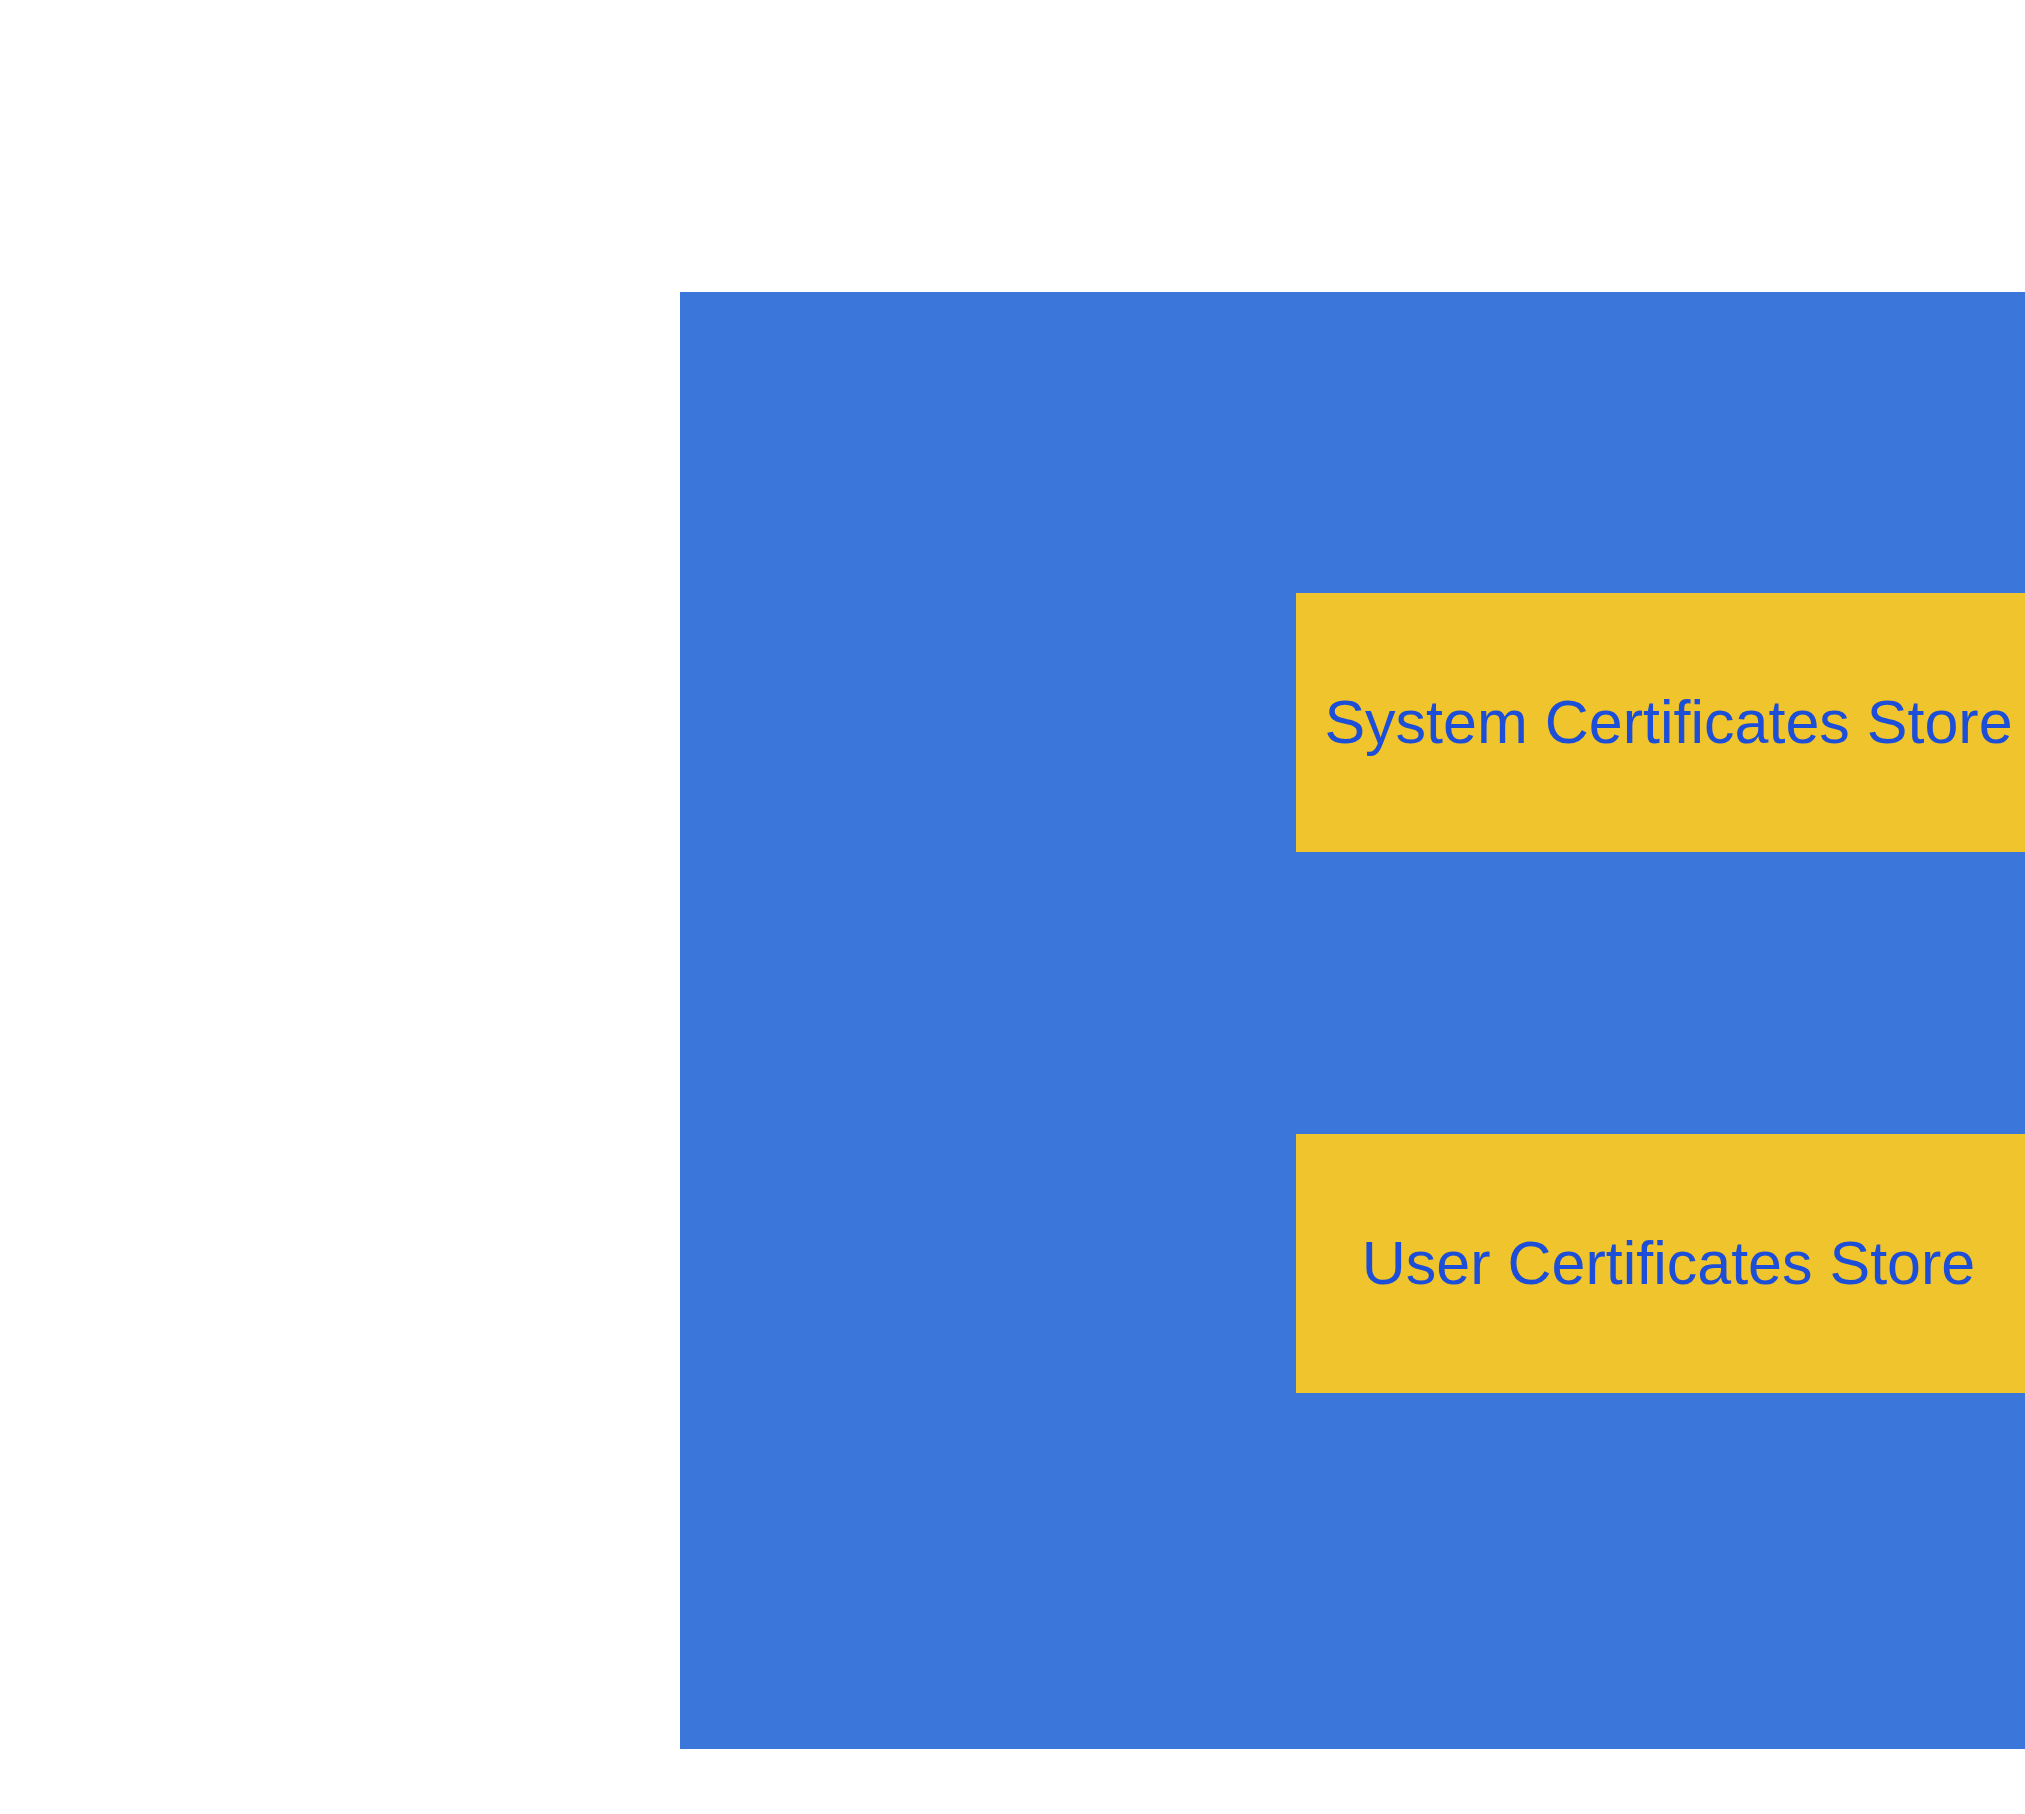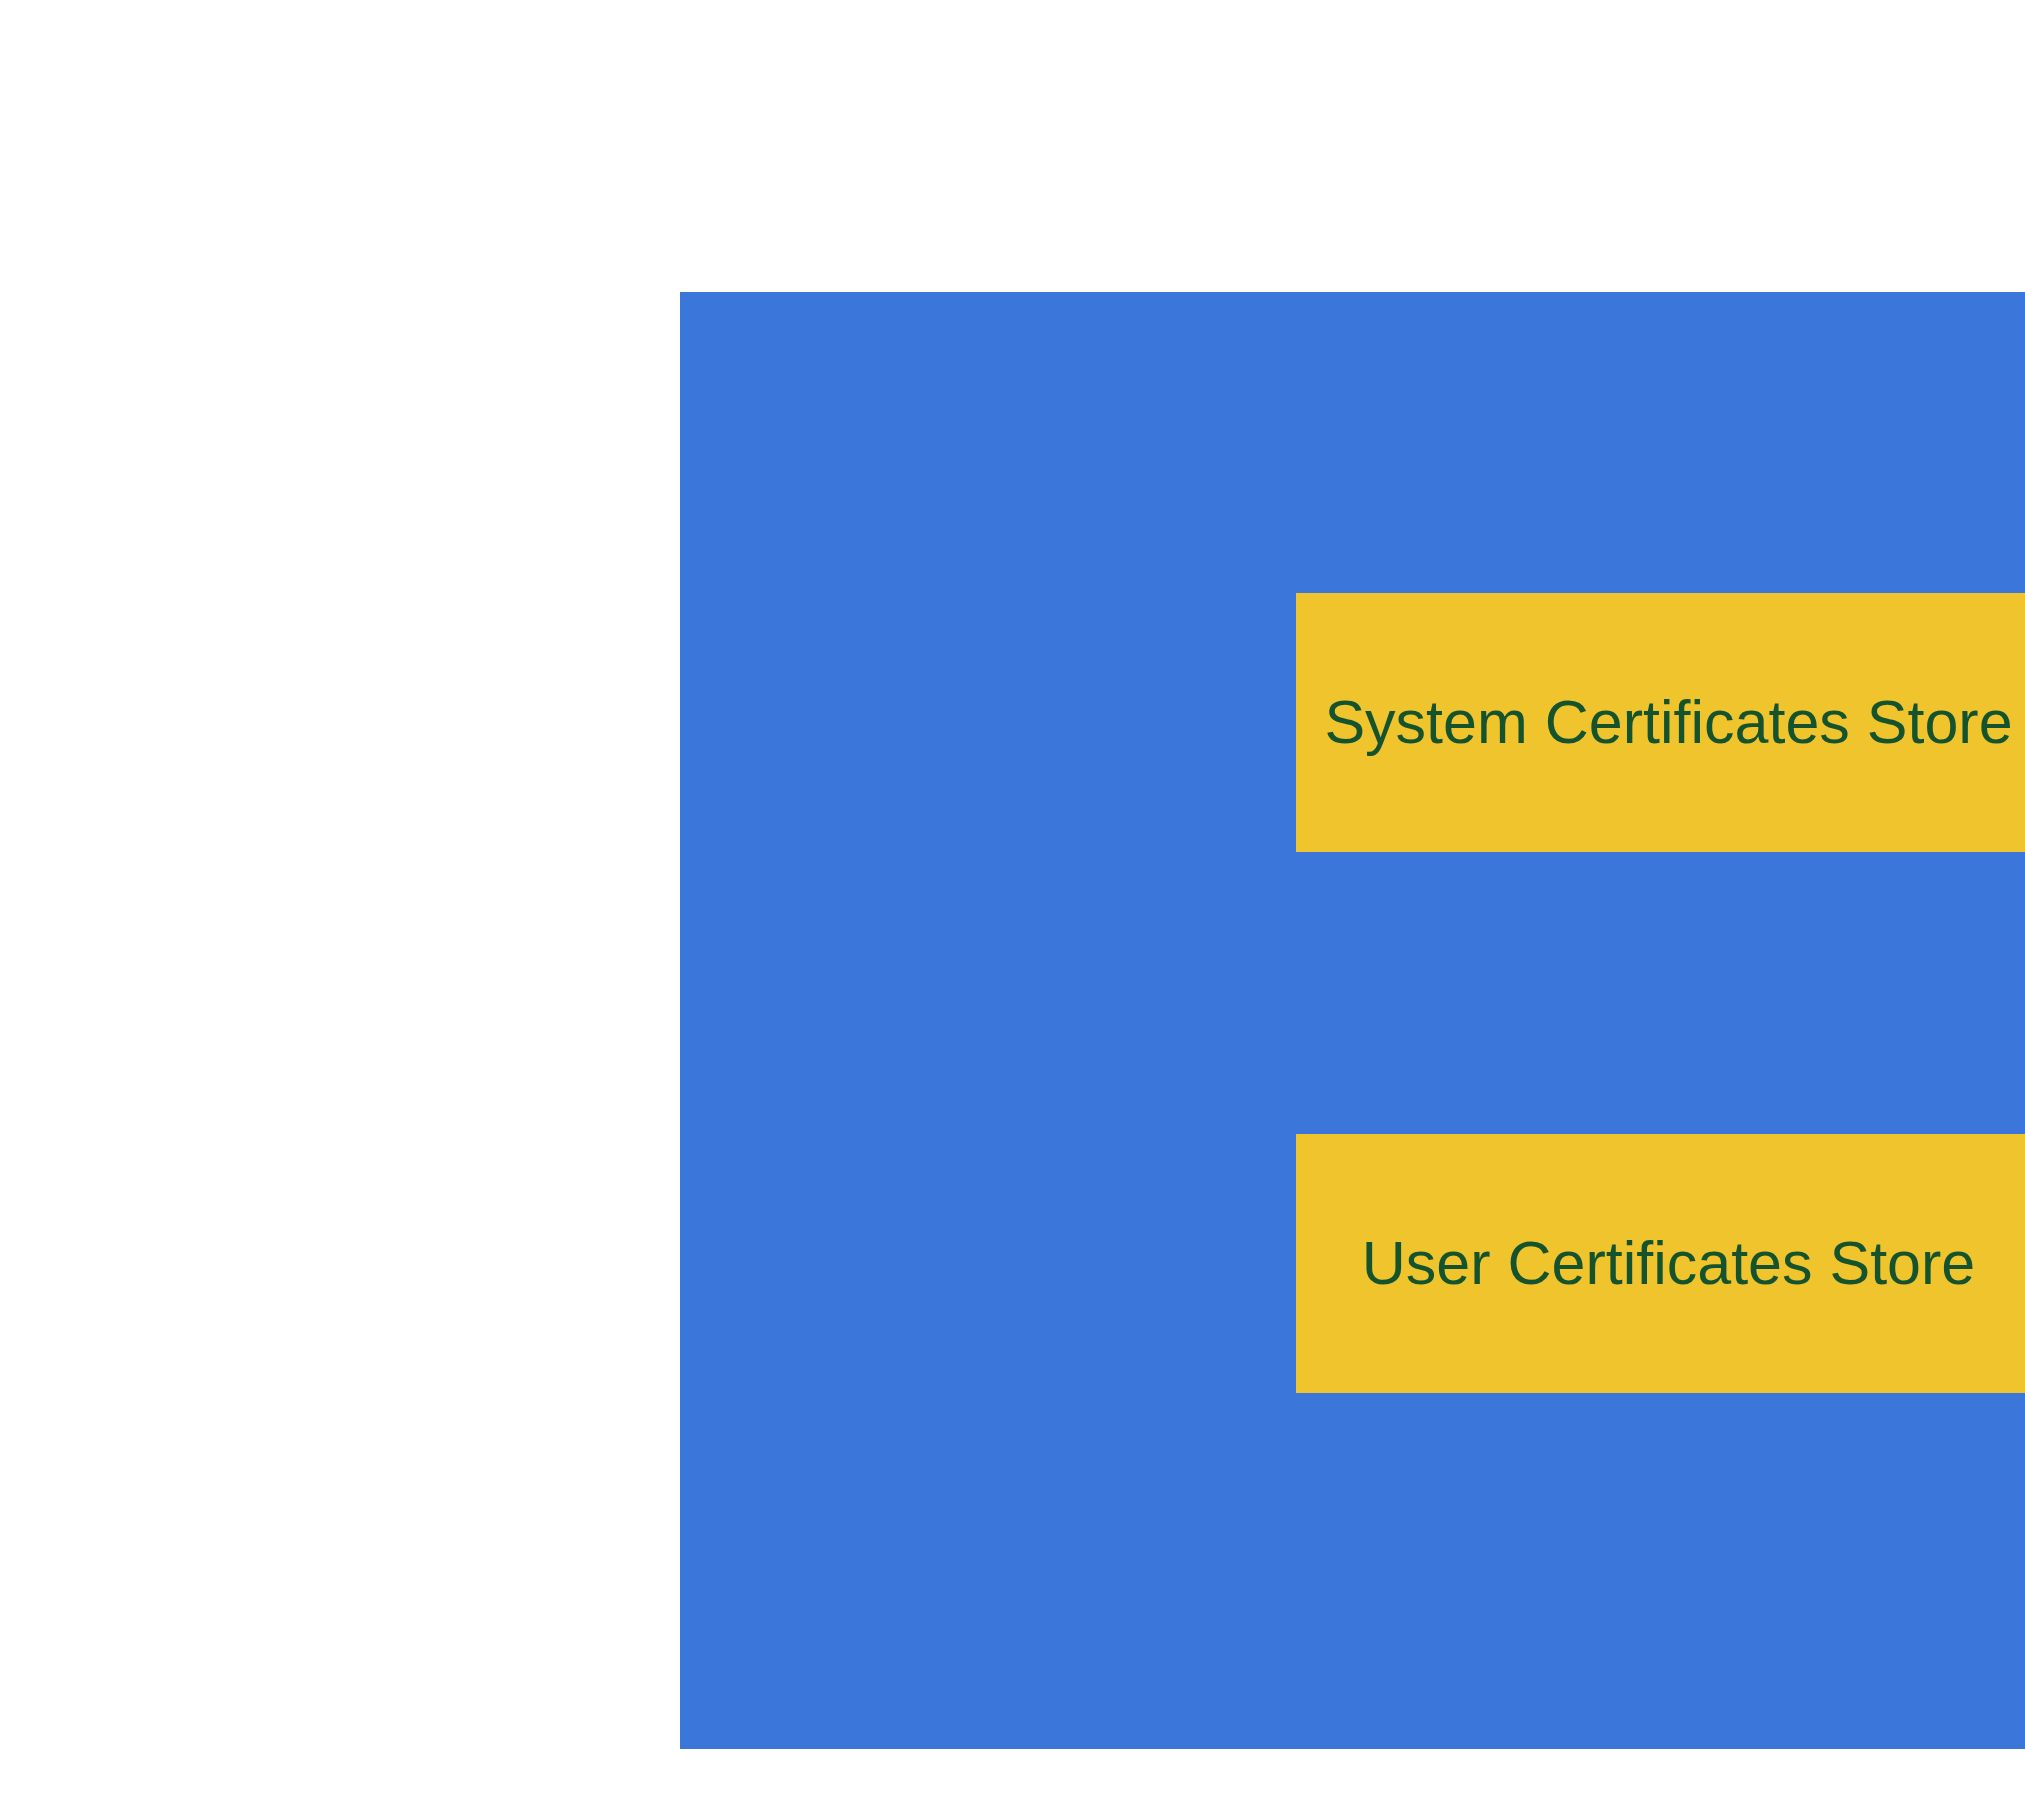--- a/index.html
+++ b/index.html
@@ -55,21 +55,21 @@
     background: #efc42d;
     display: flex;
     align-items: center;
     justify-content: center;
   }
   #store-box-system { top: 593px; }
   #store-box-user   { top: 1134px; }
 
   .store-label {
     font-size: 61px;
-    color: #14532d;
+    color: #1d4ed8;
     white-space: pre;
     text-align: center;
     line-height: 1.2;
   }
 </style>
 </head>
 <body>
 
 <div id="diagram-canvas">
 

